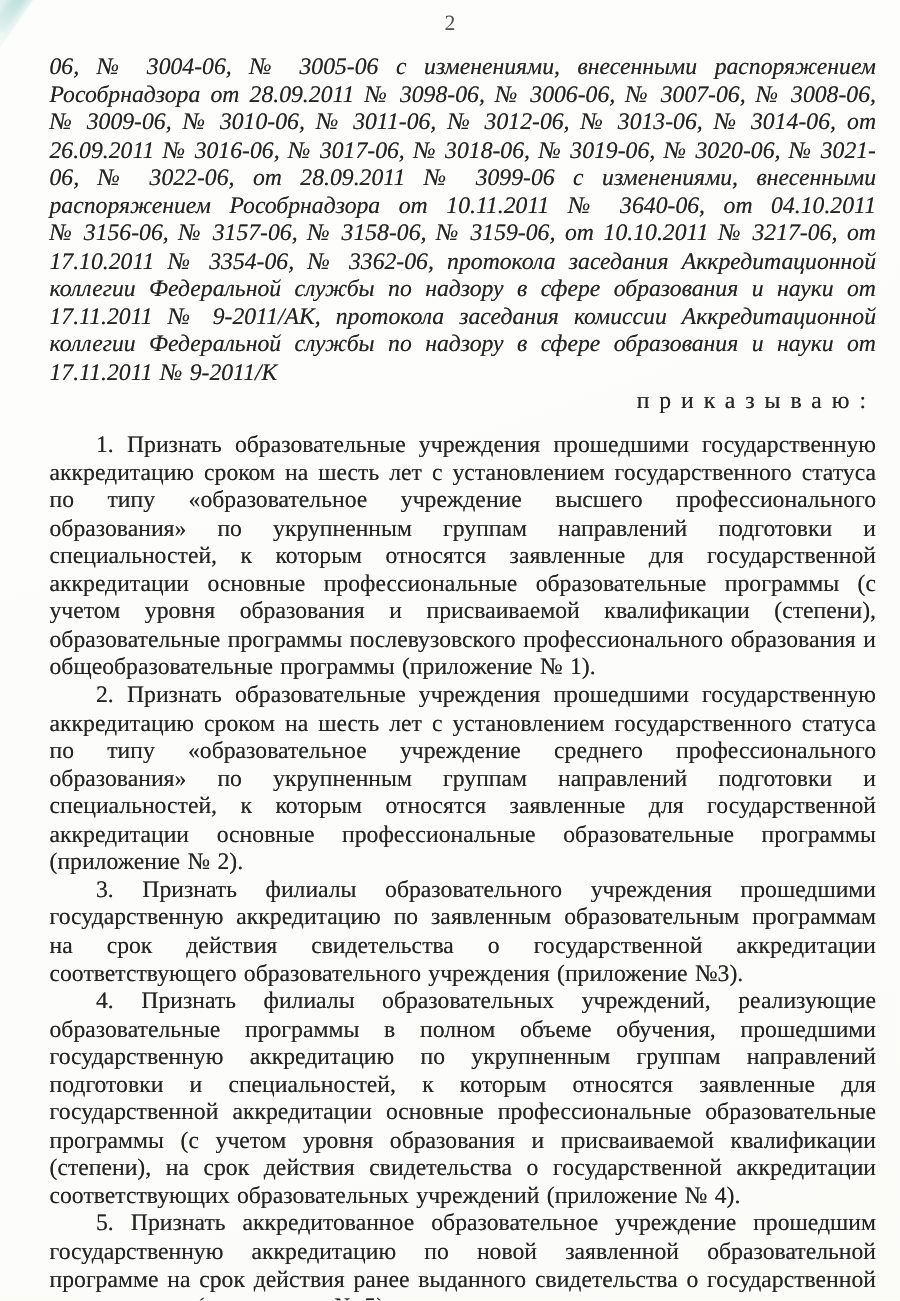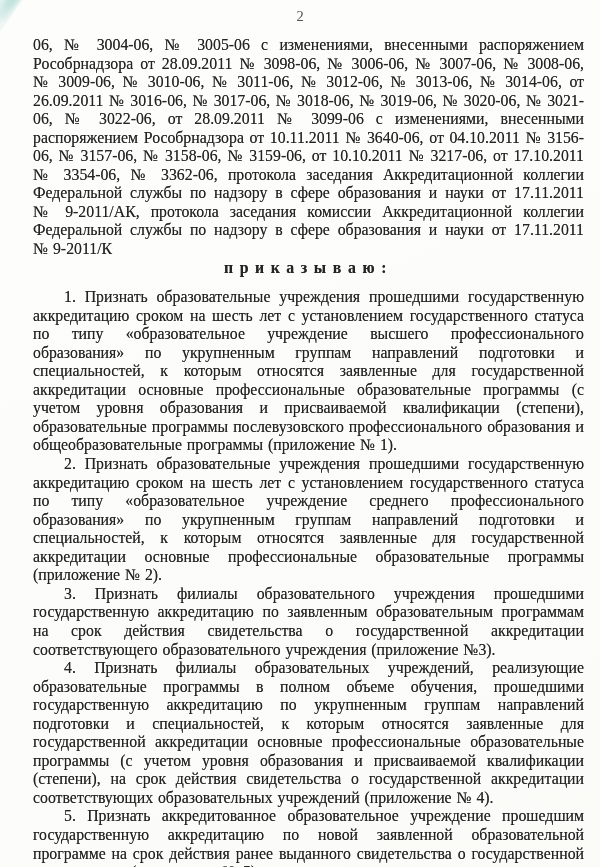--- a/index.html
+++ b/index.html
@@ -58,26 +58,25 @@
     top: 36px;
     left: 33px;
     width: 551px;
     font-size: 15.8px;
     line-height: 18.55px;
     text-align: justify;
     text-shadow: 0 0 .35px rgba(40,40,40,.65);
     word-spacing: .06em;
   }
   .doc p { margin: 0; }
-  .intro { text-indent: 0; }
+  .intro { text-indent: 0; font-style: italic; }
   .decree {
     letter-spacing: .42em;
-    text-align: center;
+    text-align: right;
     word-spacing: 0;
-    font-weight: bold;
   }
   .items { margin-top: 11px; }
   .item { text-indent: 31px; }
 </style>
 </head>
 <body>
 
 <div class="page">
   <div class="corner-fade"></div>
   <div class="corner-stripe"></div>

